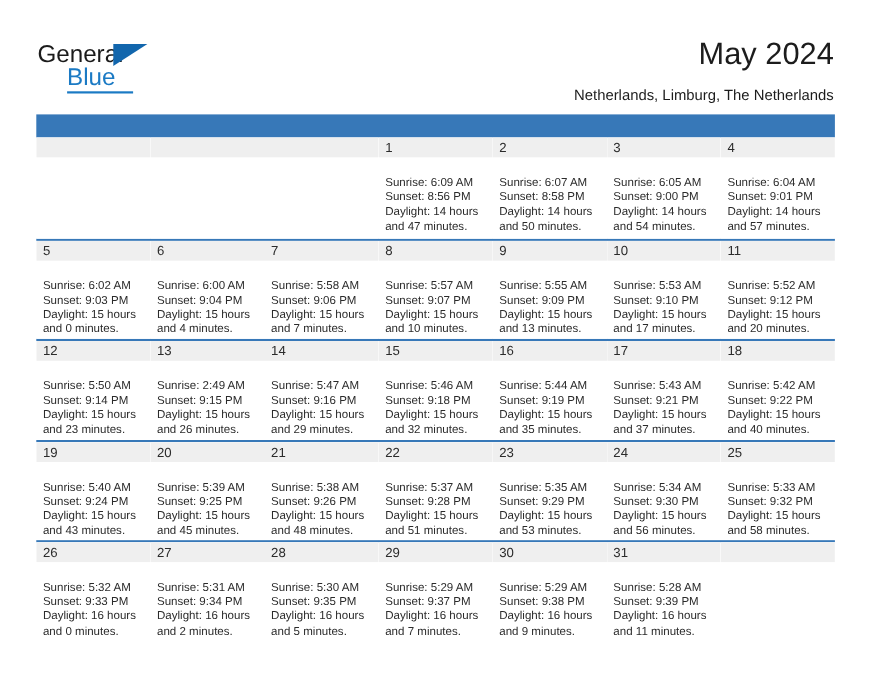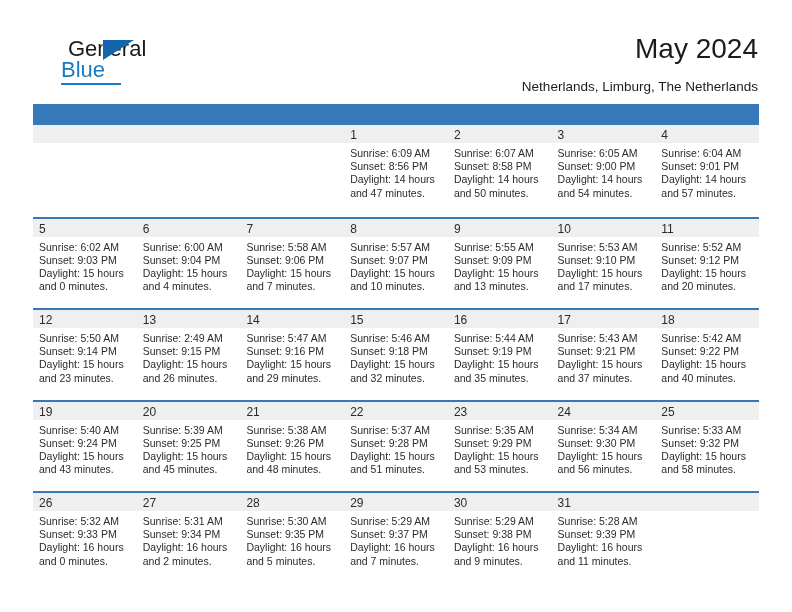--- a/index.html
+++ b/index.html
@@ -37,21 +37,20 @@
     height: 48px;
   }
   .logo-general {
     position: absolute;
     left: 0;
     top: 0;
     font-size: 22px;
     letter-spacing: 0px;
     color: #1b1b1b;
     font-family: "Liberation Sans", sans-serif;
-    margin-left: 34px;
   }
   .logo-triangle {
     position: absolute;
     left: 69px;
     top: 4px;
     width: 0;
     height: 0;
     border-left: 31px solid #1266ad;
     border-bottom: 20px solid transparent;
   }
@@ -141,21 +140,21 @@
     box-sizing: border-box;
     padding-left: 6px;
   }
   .day-number {
     font-size: 12px;
     line-height: 18px;
     color: #2b2b2b;
     font-family: "Liberation Sans", sans-serif;
   }
   .day-body {
-    padding: 4px 6px 0 6px;
+    padding: 17px 6px 0 6px;
   }
   .day-line {
     font-size: 10.5px;
     line-height: 13.2px;
     color: #2b2b2b;
     font-family: "Liberation Sans", sans-serif;
     white-space: nowrap;
   }
   .empty-cell .day-number-band {
     background: #efefef;

